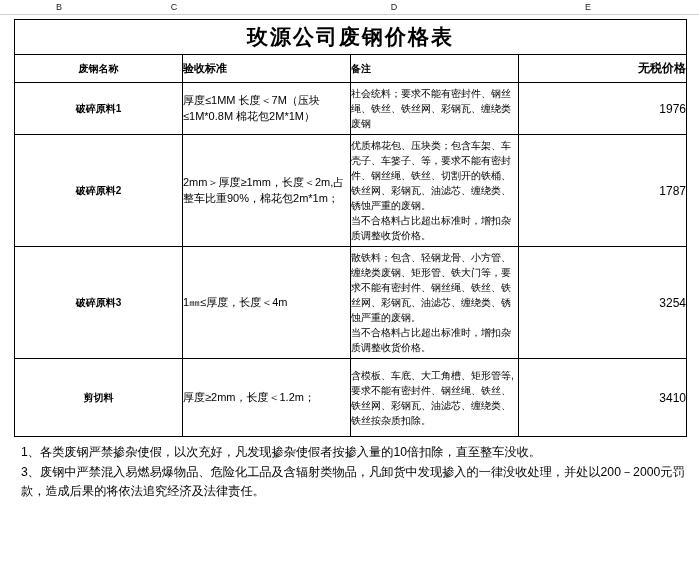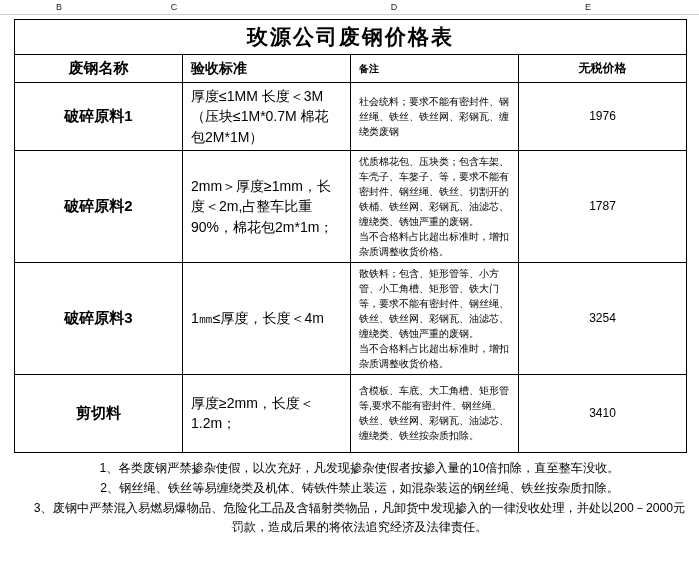--- a/index.html
+++ b/index.html
@@ -47,75 +47,74 @@
     box-sizing: border-box;
   }
   table.price {
     border-collapse: collapse;
     width: 673px;
     table-layout: fixed;
   }
   table.price td, table.price th {
     border: 1px solid #000000;
     vertical-align: middle;
-    padding: 3px 8px;
+    padding: 3px 0;
     box-sizing: border-box;
   }
   .title-cell {
     text-align: center;
     font-size: 21px;
     font-weight: bold;
     letter-spacing: 2px;
     height: 34px;
     padding: 2px 0;
   }
   .hdr {
     text-align: center;
     font-size: 13px;
     font-weight: bold;
     height: 28px;
   }
   .c-name {
     width: 90px;
     text-align: center;
-    font-size: 15px;
+    font-size: 10px;
     font-weight: bold;
   }
   .c-std {
     width: 142px;
-    font-size: 14px;
+    font-size: 11px;
     line-height: 1.45;
     text-align: left;
   }
   .c-remark {
     width: 300px;
     font-size: 10px;
     line-height: 1.5;
     text-align: left;
   }
   .c-price {
     width: 88px;
-    text-align: center;
+    text-align: right;
     font-size: 12px;
   }
   .r1 { height: 48px; }
   .r2 { height: 110px; }
   .r3 { height: 112px; }
   .r4 { height: 78px; }
 
   .notes {
     padding: 6px 10px 0 14px;
     font-size: 12.2px;
     line-height: 1.55;
     box-sizing: border-box;
   }
   .notes p {
-    margin: 0 0 1px 16px;
+    margin: 0 0 1px 7px;
     white-space: pre-wrap;
-    text-align: center;
   }
   .remark-line { display: block; }
 </style>
 </head>
 <body>
 
 <div class="sheet">
 
   <div class="col-headers">
     <div class="ch ch-spacer-left"></div>
@@ -134,59 +133,58 @@
       </tr>
       <tr>
         <td class="hdr c-name">废钢名称</td>
         <td class="hdr c-std">验收标准</td>
         <td class="hdr c-remark">备注</td>
         <td class="hdr c-price">无税价格</td>
       </tr>
 
       <tr class="r1">
         <td class="c-name">破碎原料1</td>
-        <td class="c-std">厚度≤1MM 长度＜3M（压块≤1M*0.7M 棉花包2M*1M）</td>
+        <td class="c-std">厚度≤1MM 长度＜7M（压块≤1M*0.8M 棉花包2M*1M）</td>
         <td class="c-remark">
           <span class="remark-line">社会统料；要求不能有密封件、钢丝绳、铁丝、铁丝网、彩钢瓦、缠绕类废钢</span>
         </td>
         <td class="c-price">1976</td>
       </tr>
 
       <tr class="r2">
         <td class="c-name">破碎原料2</td>
         <td class="c-std">2mm＞厚度≥1mm，长度＜2m,占整车比重90%，棉花包2m*1m；</td>
         <td class="c-remark">
           <span class="remark-line">优质棉花包、压块类；包含车架、车壳子、车篓子、等，要求不能有密封件、钢丝绳、铁丝、切割开的铁桶、铁丝网、彩钢瓦、油滤芯、缠绕类、锈蚀严重的废钢。</span>
           <span class="remark-line">当不合格料占比超出标准时，增扣杂质调整收货价格。</span>
         </td>
         <td class="c-price">1787</td>
       </tr>
 
       <tr class="r3">
         <td class="c-name">破碎原料3</td>
         <td class="c-std">1㎜≤厚度，长度＜4m</td>
         <td class="c-remark">
-          <span class="remark-line">散铁料；包含、矩形管等、小方管、小工角槽、矩形管、铁大门等，要求不能有密封件、钢丝绳、铁丝、铁丝网、彩钢瓦、油滤芯、缠绕类、锈蚀严重的废钢。</span>
+          <span class="remark-line">散铁料；包含、轻钢龙骨、小方管、缠绕类废钢、矩形管、铁大门等，要求不能有密封件、钢丝绳、铁丝、铁丝网、彩钢瓦、油滤芯、缠绕类、锈蚀严重的废钢。</span>
           <span class="remark-line">当不合格料占比超出标准时，增扣杂质调整收货价格。</span>
         </td>
         <td class="c-price">3254</td>
       </tr>
 
       <tr class="r4">
         <td class="c-name">剪切料</td>
         <td class="c-std">厚度≥2mm，长度＜1.2m；</td>
         <td class="c-remark">
           <span class="remark-line">含模板、车底、大工角槽、矩形管等,要求不能有密封件、钢丝绳、铁丝、铁丝网、彩钢瓦、油滤芯、缠绕类、铁丝按杂质扣除。</span>
         </td>
         <td class="c-price">3410</td>
       </tr>
     </tbody>
       </table>
   </div>
 
   <div class="notes">
     <p>1、各类废钢严禁掺杂使假，以次充好，凡发现掺杂使假者按掺入量的10倍扣除，直至整车没收。</p>
-    <p>2、钢丝绳、铁丝等易缠绕类及机体、铸铁件禁止装运，如混杂装运的钢丝绳、铁丝按杂质扣除。</p>
     <p>3、废钢中严禁混入易燃易爆物品、危险化工品及含辐射类物品，凡卸货中发现掺入的一律没收处理，并处以200－2000元罚款，造成后果的将依法追究经济及法律责任。</p>
 
   </div>
 
 </div>
 
 </body></html>

